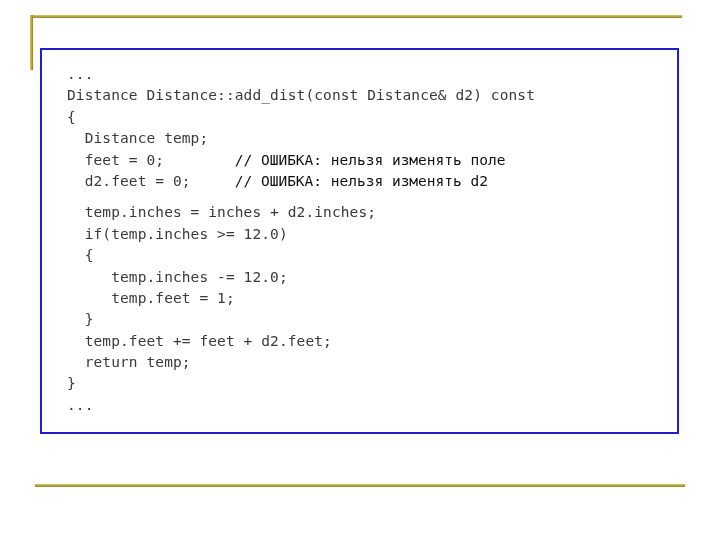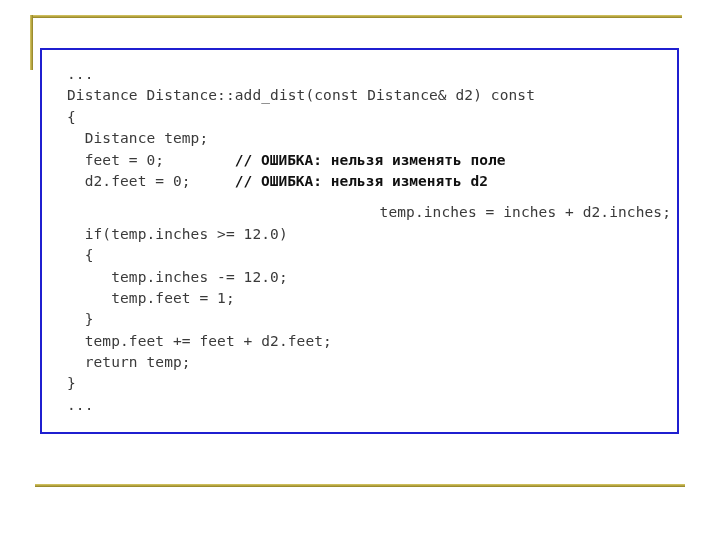--- a/index.html
+++ b/index.html
@@ -66,27 +66,26 @@
     letter-spacing: 0.1px;
   }
 
   .line {
     white-space: pre;
     display: block;
     height: 21.4px;
   }
   .line.spacer-before {
     margin-top: 10px;
-    text-align: right;
   }
   .code-text {
     white-space: pre;
   }
   .comment {
-    font-weight: bold;
+    font-weight: normal;
     color: #111111;
     letter-spacing: 0px;
     text-align: right;
   }
 </style>
 </head>
 <body>
 
 <div class="gold-top"></div>
 <div class="gold-left"></div>

